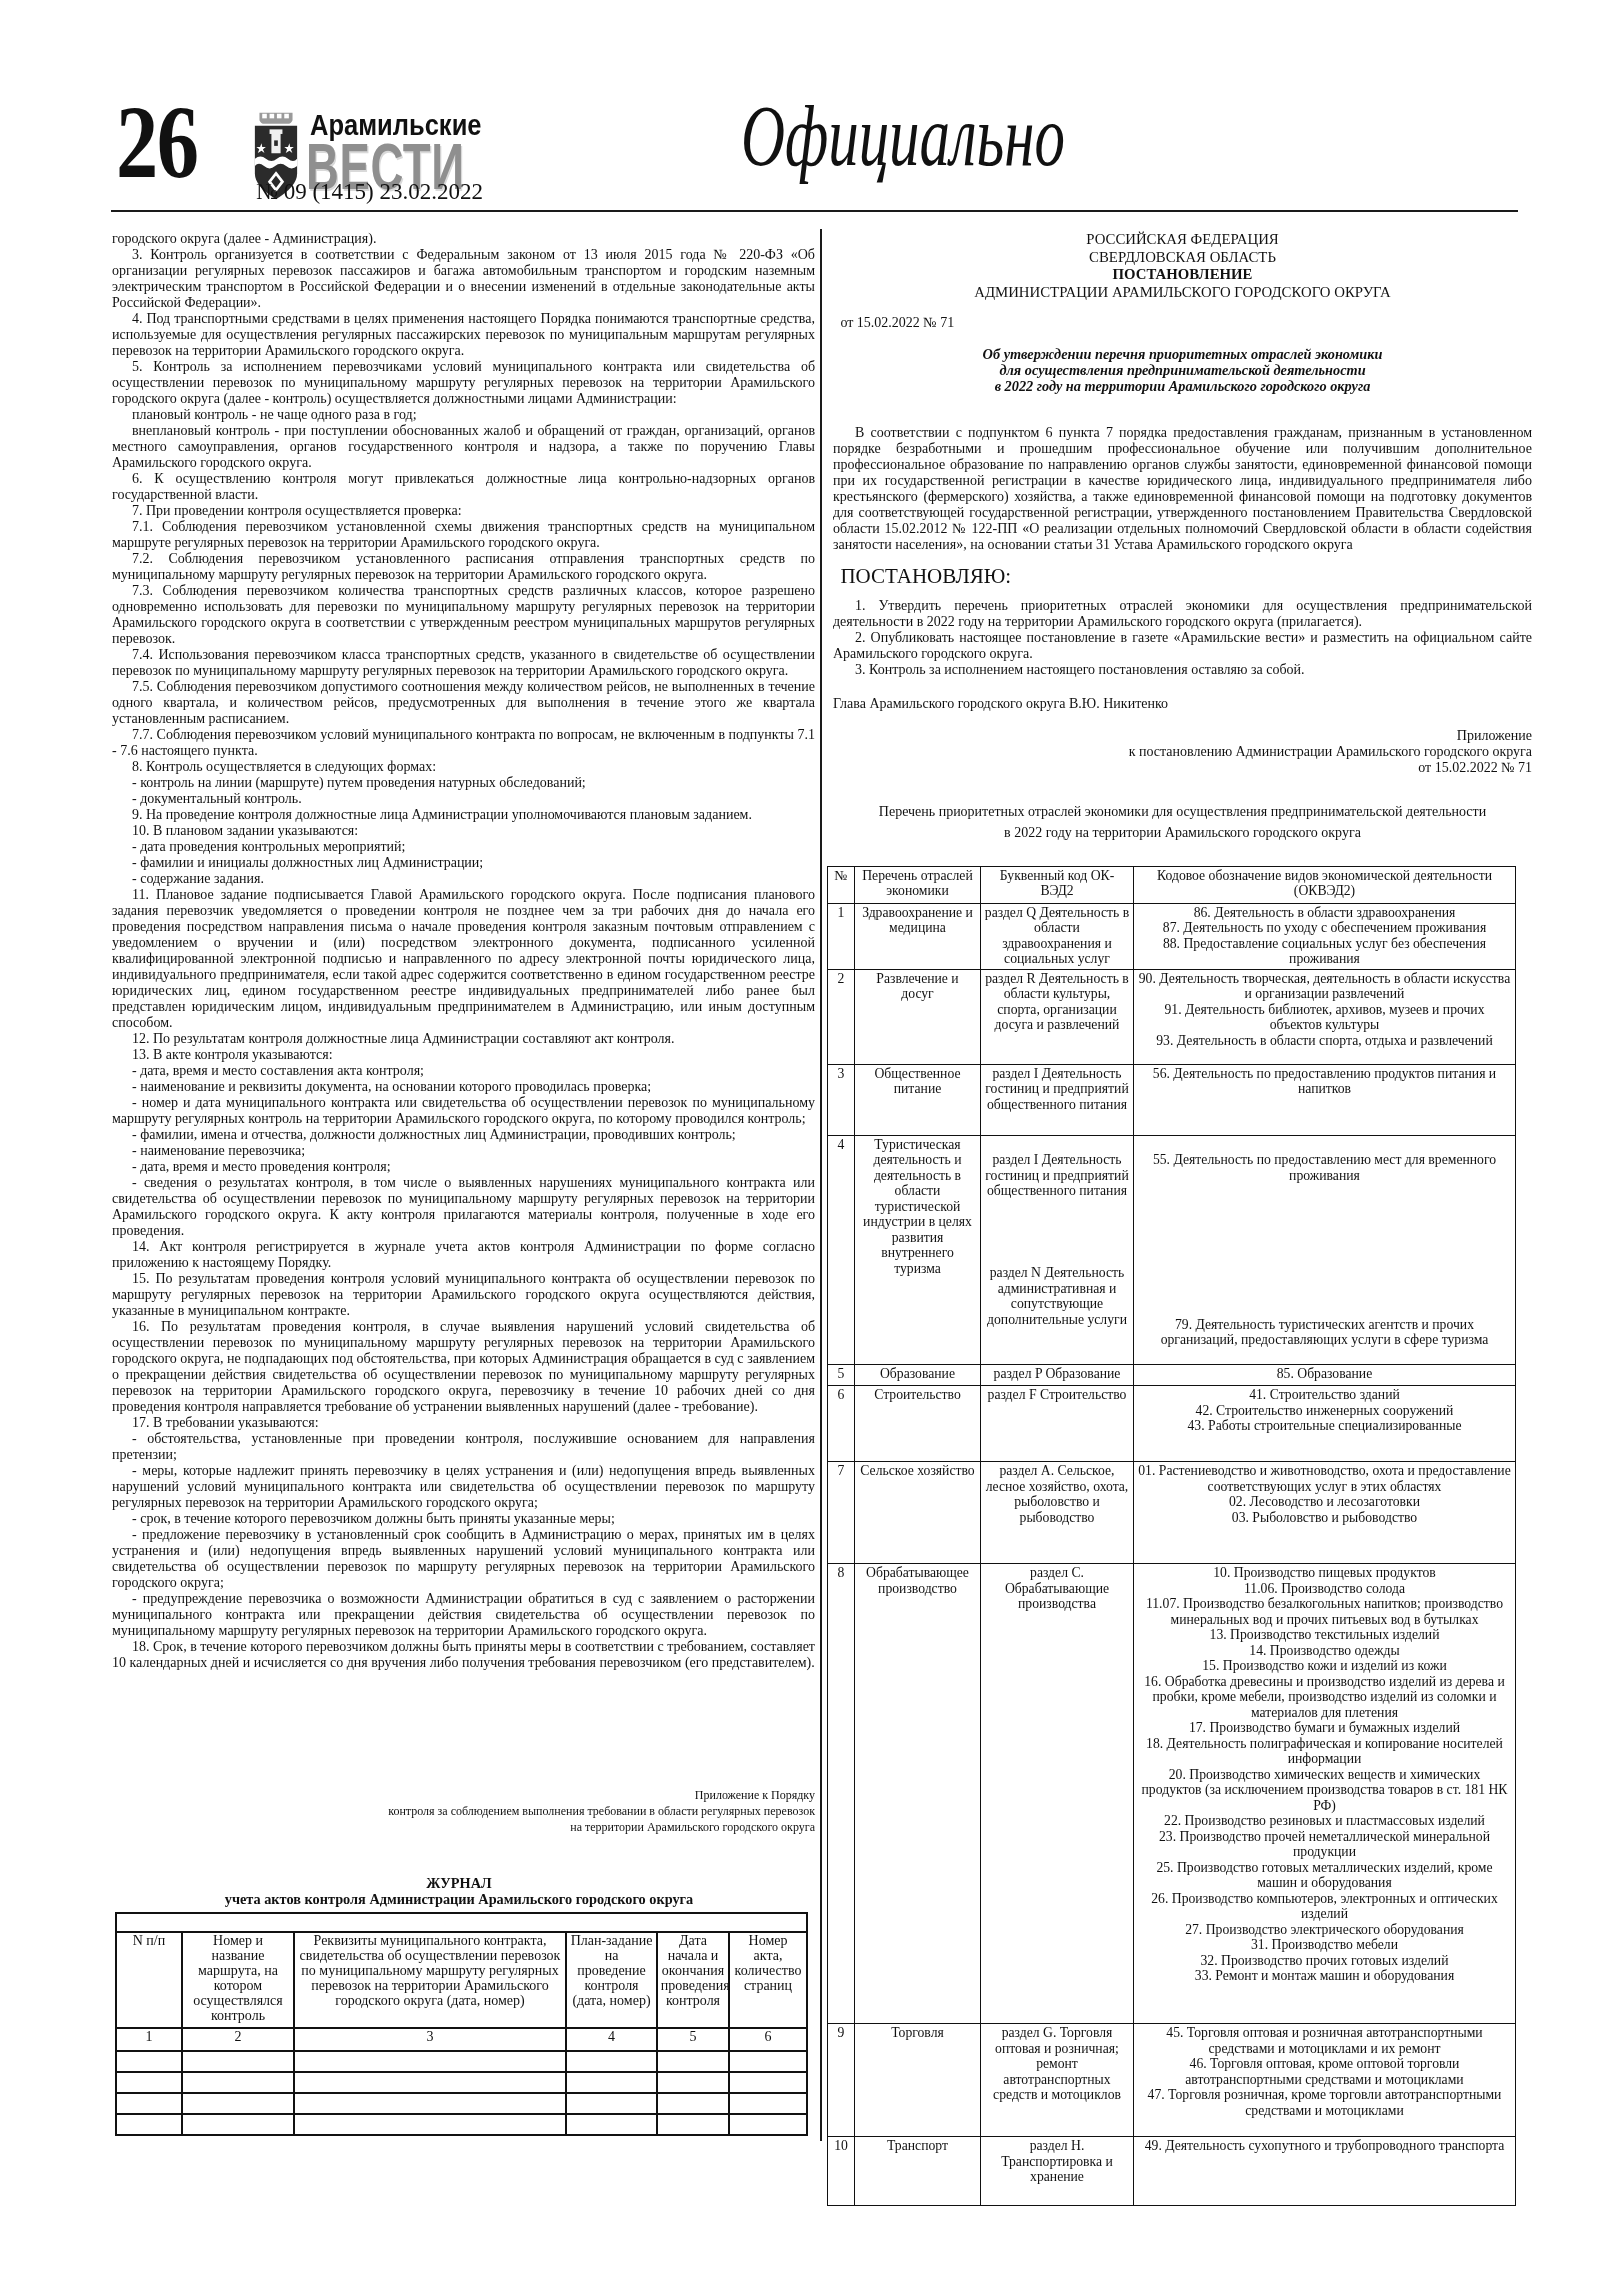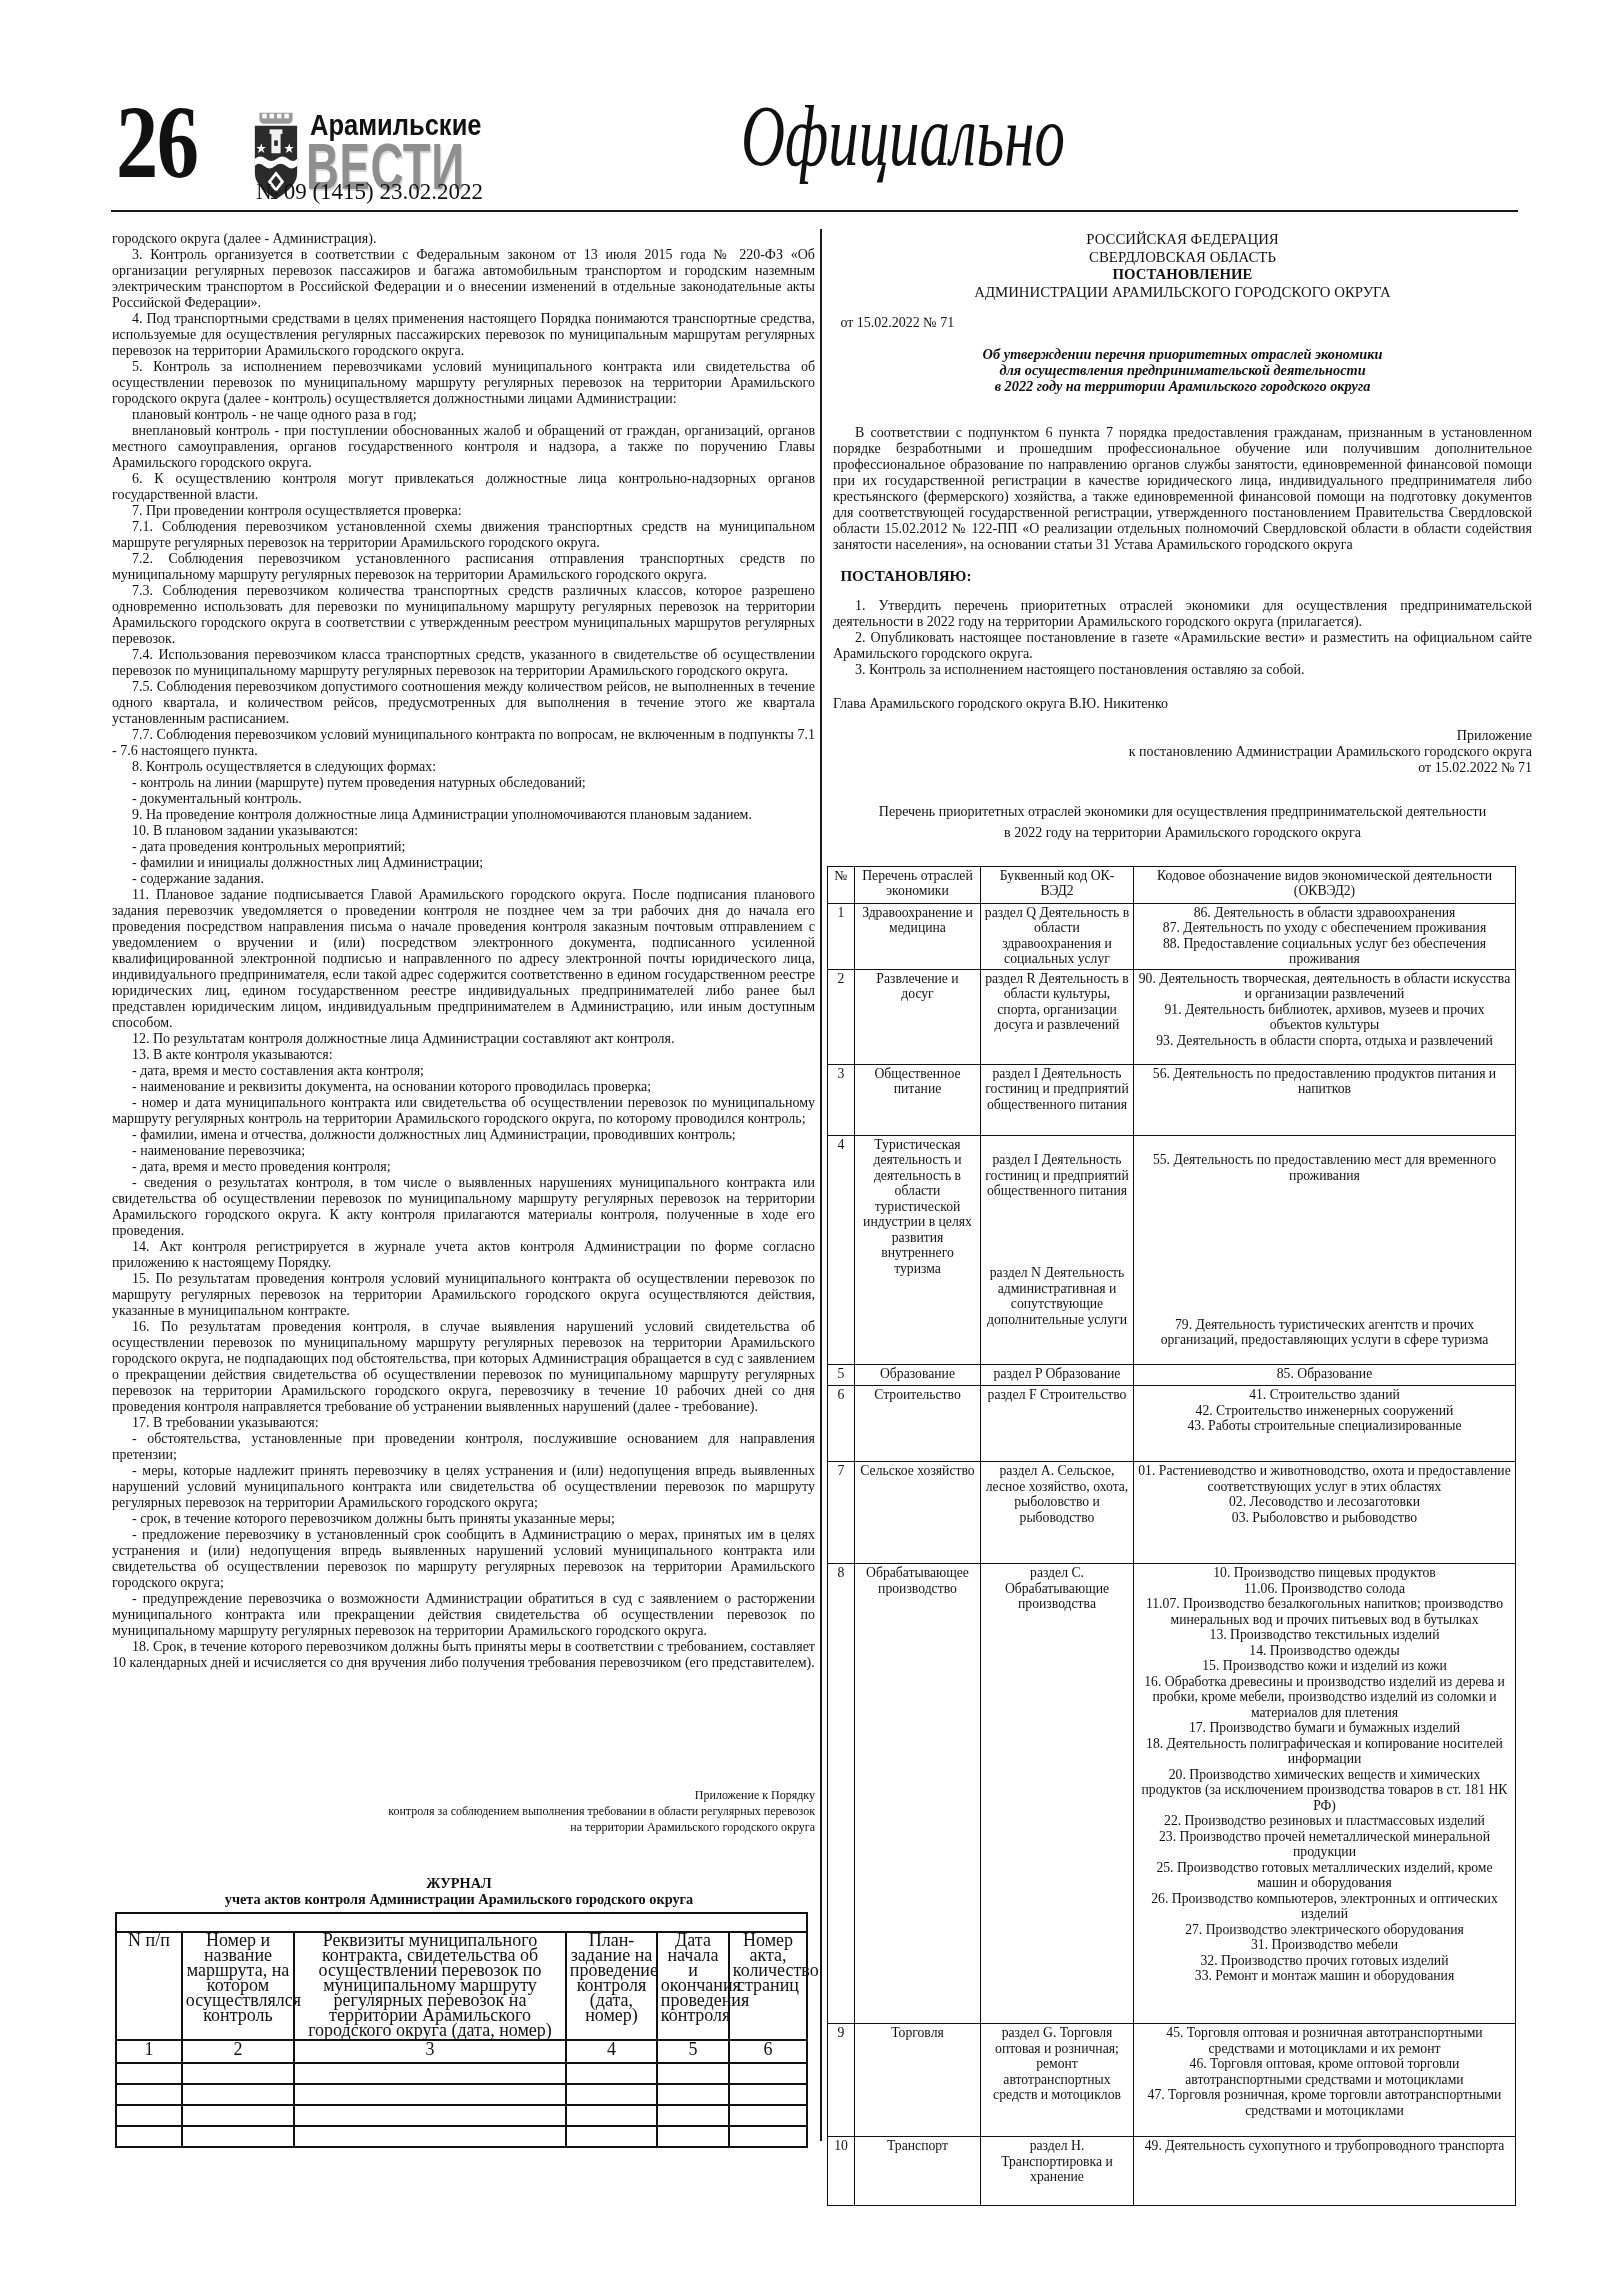--- a/index.html
+++ b/index.html
@@ -25,34 +25,34 @@
             font-size:14px;line-height:16px;text-align:justify;}
   .col-left p{margin:0;text-indent:20px;}
   .col-left p:first-child{text-indent:0;}
   .annex-left{position:absolute;left:112px;top:1787px;width:703px;text-align:right;
               font-size:12px;line-height:16px;}
   .annex-left p{margin:0;}
   .journal-head{position:absolute;left:112px;top:1875px;width:694px;text-align:center;
                 font-weight:bold;font-size:14.3px;line-height:16px;}
   .journal-head div{margin:0;}
   table.journal{position:absolute;left:115px;top:1912px;border-collapse:collapse;table-layout:fixed;
-                width:690px;font-size:18px;line-height:15px;}
+                width:690px;font-size:14px;line-height:15px;}
   table.journal td{border:2.8px solid #111;text-align:center;vertical-align:top;padding:0.9px 2.8px;}
   
   .col-right{position:absolute;left:833px;top:231px;width:699px;height:631px;overflow:hidden;
              font-size:14px;line-height:16px;}
   .centerline{text-align:center;margin:0;}
   .lh{font-size:14.8px;line-height:17.5px;}
   .bold{font-weight:bold;}
   .date-line{margin:14px 0 0 7.4px;}
   .subject{margin-top:14.8px;text-align:center;font-weight:bold;font-style:italic;font-size:14.3px;}
   .subject p{margin:0;}
   .preamble{margin-top:31px;text-align:justify;}
   .preamble p{margin:0;text-indent:22px;}
-  .resolve{margin:14.8px 0 0 7.4px;font-weight:bold;font-size:15px;}
+  .resolve{margin:14.8px 0 0 7.4px;font-weight:normal;font-size:21px;}
   .items{margin-top:14.8px;text-align:justify;}
   .items p{margin:0;text-indent:22px;}
   .signature{margin-top:17.5px;}
   .annex-right{margin-top:16.6px;text-align:right;}
   .annex-right p{margin:0;}
   .list-title{margin-top:28px;text-align:center;}
   .list-title p{margin:5px;}
   table.okved{position:absolute;left:827px;top:866px;border-collapse:collapse;table-layout:fixed;
               width:689px;font-size:13.7px;line-height:15.5px;}
   table.okved td{border:1.8px solid #111;text-align:center;vertical-align:top;

